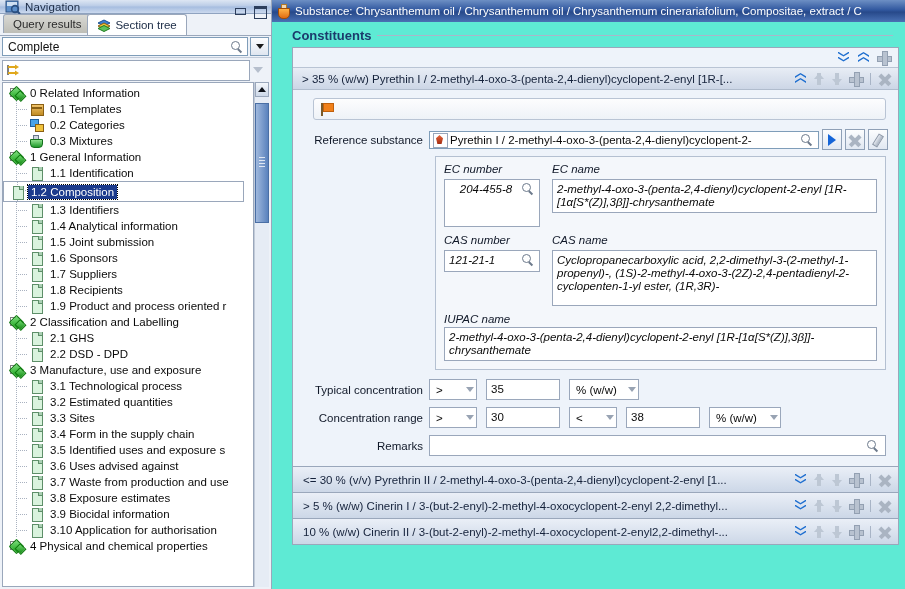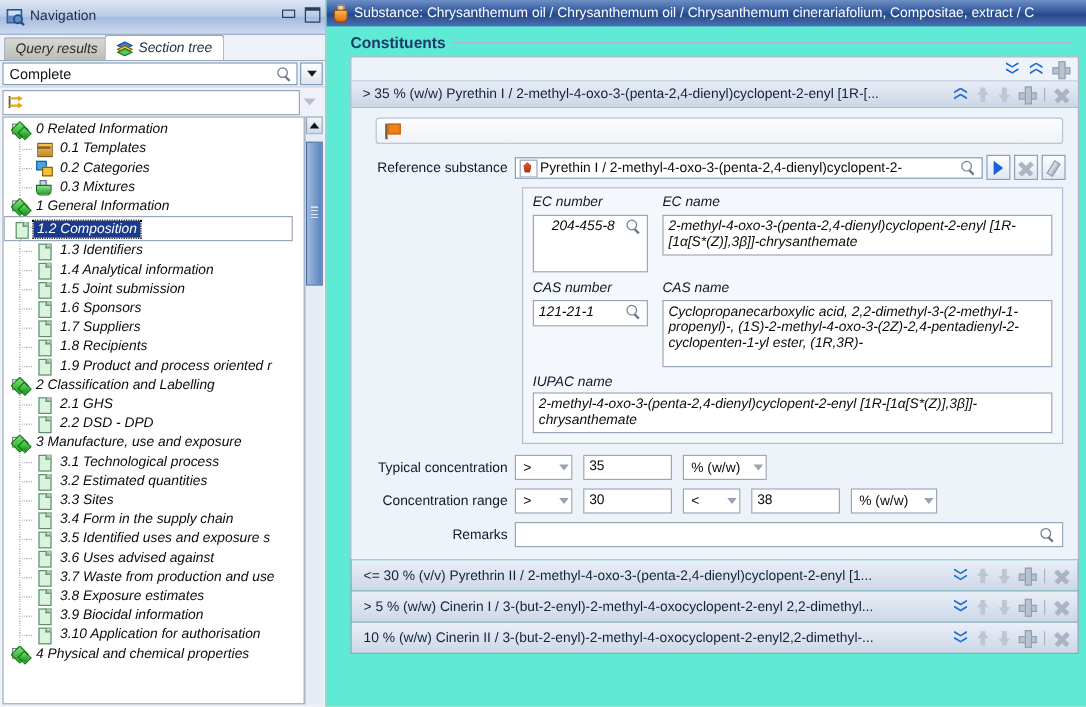--- a/index.html
+++ b/index.html
@@ -10,35 +10,35 @@
     font-family: "Liberation Sans", sans-serif;
     font-size: 11px;
     background: #ffffff;
   }
   .app { position: relative; width: 905px; height: 589px; display: flex; background:#d4d0c8; }
 
   
   .nav-panel { width: 272px; height: 589px; display: flex; flex-direction: column;
                background: #eef2f8; border-right: 1px solid #9aa7bb; }
   .nav-title {
-    height: 29px; display: flex; align-items: center;
+    height: 14px; display: flex; align-items: center;
     background: linear-gradient(to bottom, #dde6f3 0%, #b9cbe6 48%, #a5bcdf 52%, #cbd9ee 100%);
     border-bottom: 1px solid #8fa3c0; padding: 0 3px; position: relative;
   }
   .nav-title-icon { width: 16px; height: 16px; margin: 0 4px 0 2px; position: relative; flex: none; }
   .nav-title-text { font-size: 11.5px; color: #1b2b45; font-weight: normal; letter-spacing: .1px; }
   .win-btns { position: absolute; right: 4px; top: 3px; display: flex; gap: 5px; }
   .win-btn { width: 15px; height: 15px; position: relative; }
   .win-btn.min::after { content:""; position:absolute; left:3px; top:5px; width:9px; height:5px;
                         border:1px solid #2c3e5c; }
   .win-btn.max::after { content:""; position:absolute; left:2px; top:3px; width:11px; height:9px;
                         border:1px solid #2c3e5c; border-top-width:3px; }
 
-  .tabs-row { height: 22px; display: flex; align-items: flex-end; padding-left: 3px;
-              background:#eef2f8; border-bottom:1px solid #9aa7bb;font-style:italic; }
+  .tabs-row { height: 22px; display: flex; padding-left: 3px;
+              background:#eef2f8; border-bottom:1px solid #9aa7bb; }
   .tab { height: 19px; display:flex; align-items:center; gap:4px; padding: 0 9px;
          border: 1px solid #9aa7bb; border-bottom: none;
          border-radius: 3px 3px 0 0; font-size: 11.5px; color:#1b2b45; position: relative; }
   .tab.inactive { background: linear-gradient(to bottom,#d9d9d4,#bdbdb6); color:#2b2b2b; margin-right:-4px; z-index:1; }
   .tab.active { background:#ffffff; z-index:3; height:21px; }
   .tab-icon { width:14px; height:13px; position:relative; flex:none; }
 
   .filter-row { height: 22px; display:flex; align-items:flex-end; background:#eef2f8;
                 padding: 1px 2px; border-bottom:1px solid #c2cbd9; }
   .filter-input { flex:1; height:19px; background:#fff; border:1px solid #7f9db9;
@@ -58,21 +58,21 @@
   .filter-row2 { height: 24px; display:flex; align-items:center; background:#eef2f8; padding:1px 2px; }
   .filter2-box { flex:1; height:21px; background:#fff; border:1px solid #9aa7bb; display:flex;
                  align-items:center; padding-left:3px; }
   .arrows-icon { width:15px;height:14px; position:relative; flex:none; }
   .hollow-tri { width:0;height:0;border-left:5px solid transparent;border-right:5px solid transparent;
                 border-top:6px solid #b6bfcd; margin:0 6px 0 3px; flex:none; }
 
   
   .tree-wrap { flex:1; display:flex; background:#eef2f8; padding:0 2px 2px 2px; min-height:0; }
   .tree { flex:1; background:#ffffff; border:1px solid #9aa7bb; overflow:hidden;
-          position:relative; padding: 2px 0 0 0; font-style: italic; }
+          position:relative; padding: 2px 0 0 0; }
   .tnode { height:16px; display:flex; align-items:center; white-space:nowrap; font-size:11.5px;
            color:#0a0a0a; position:relative; }
   .tnode .lbl { padding: 0 3px; line-height:14px; }
   .tnode.sel .lbl { background:#1b3a8c; color:#fff; outline:1px dotted #000; }
   .indent0 { padding-left: 6px; }
   .indent1 { padding-left: 26px; }
   .expander { width:9px;height:9px;border:1px solid #808080;background:#fff; position:absolute;
               left:7px; top:3px; }
   .expander::before{ content:""; position:absolute; left:1px; top:3px; width:5px;height:1px;background:#000;}
   .dots { position:absolute; left:13px; top:0; bottom:0; width:1px;
@@ -329,20 +329,26 @@
             <span class="dots"></span>
             <span class="dots-h"></span>
             <span class="ico flask"></span>
             <span class="lbl">0.3 Mixtures</span>
           </div>
           <div class="tnode indent0">
             <span class="expander"></span>
             <span class="ico diamond"></span>
             <span class="lbl">1 General Information</span>
           </div>
+          <div class="tnode indent1">
+            <span class="dots"></span>
+            <span class="dots-h"></span>
+            <span class="ico page"></span>
+            <span class="lbl">1.1 Identification</span>
+          </div>
           <div class="tnode indent1 sel">
             <span class="dots"></span>
             <span class="dots-h"></span>
             <span class="ico page"></span>
             <span class="lbl">1.2 Composition</span>
           </div>
           <div class="tnode indent1">
             <span class="dots"></span>
             <span class="dots-h"></span>
             <span class="ico page"></span>

